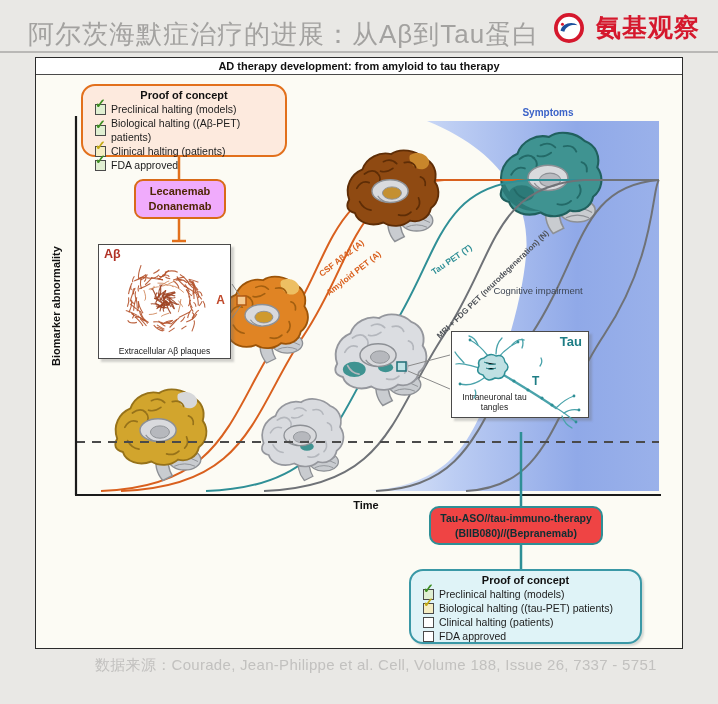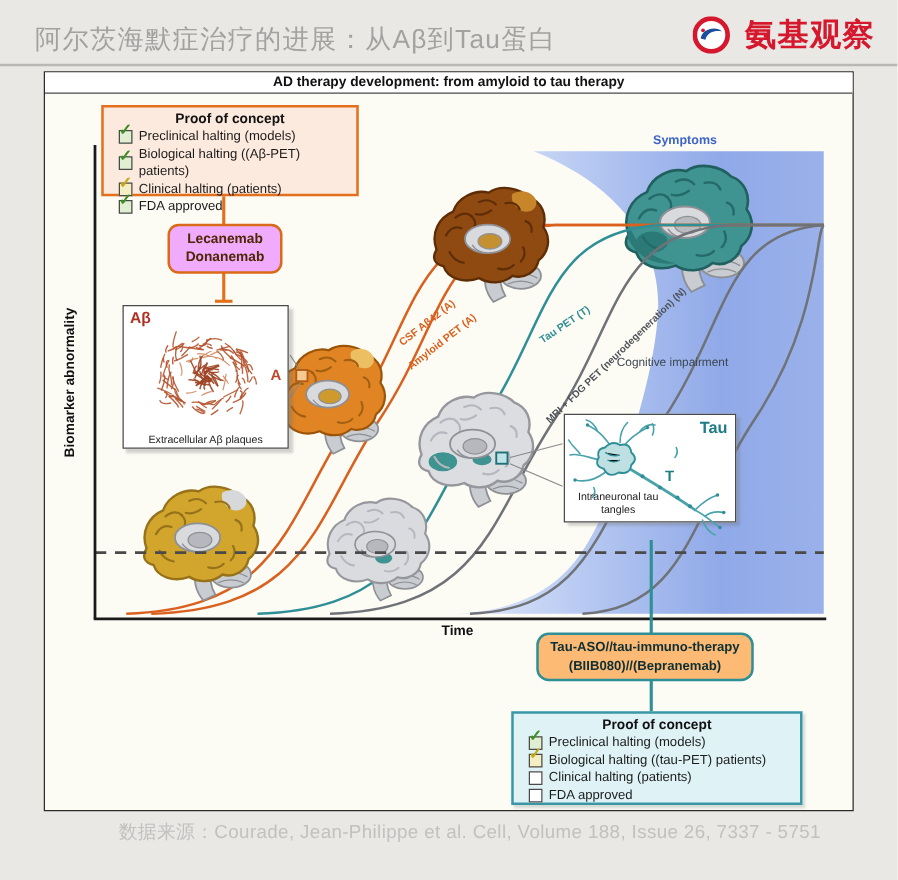--- a/index.html
+++ b/index.html
@@ -1,48 +1,48 @@
 <!DOCTYPE html>
 <html><head>
 <meta charset="utf-8">
 <style>
   html,body{margin:0;padding:0;}
   body{width:718px;height:704px;background:#e9e8e5;font-family:"Liberation Sans",sans-serif;position:relative;overflow:hidden;}
   
   .hdr{position:absolute;left:0;top:0;width:718px;height:53px;}
-  .hdr-title{position:absolute;left:28px;top:17px;font-size:21px;letter-spacing:1px;color:#a3a2a0;font-weight:500;}
+  .hdr-title{position:absolute;left:28px;top:17px;font-size:26px;letter-spacing:1px;color:#a3a2a0;font-weight:500;}
   .hdr-rule{position:absolute;left:0;top:51px;width:718px;height:2px;background:#b9b8b6;}
   .brand{position:absolute;right:18px;top:11px;display:flex;align-items:center;gap:12px;}
   .brand-text{font-size:25px;font-weight:900;color:#d5182d;letter-spacing:1px;}
   
   .footer{position:absolute;left:95px;top:656px;font-size:15px;color:#c2c1bf;letter-spacing:.3px;}
   
   .panel{position:absolute;left:35px;top:57px;width:648px;height:592px;background:#fcfbf4;border:1.5px solid #2b2b2b;box-sizing:border-box;}
   .fig-title{position:absolute;left:0;top:0;width:100%;height:17px;background:#fff;border-bottom:1.5px solid #4a4a4a;box-sizing:border-box;display:flex;align-items:center;justify-content:center;font-size:11px;font-weight:bold;color:#111;}
   .chart-svg{position:absolute;left:0;top:0;z-index:0;}
   .ylab{position:absolute;left:-80px;top:242px;width:200px;text-align:center;font-size:11px;font-weight:bold;color:#111;transform:rotate(-90deg);}
   .xlab{position:absolute;left:240px;top:441px;width:180px;text-align:center;font-size:11px;font-weight:bold;color:#111;}
   .symptoms{position:absolute;left:462px;top:49px;width:100px;text-align:center;font-size:10px;font-weight:bold;color:#3b63c8;z-index:2;}
   .cognitive{position:absolute;left:452px;top:227px;width:100px;text-align:center;font-size:9.5px;color:#3d4654;line-height:1.25;z-index:1;}
   
-  .poc{position:absolute;border-radius:0;box-sizing:border-box;padding:3px 6px 4px 6px;z-index:3;}
+  .poc{position:absolute;border-radius:14px;box-sizing:border-box;padding:3px 6px 4px 6px;z-index:3;}
   .poc.amyloid{left:45px;top:26px;width:206px;height:73px;background:#fdeade;border:2px solid #e2701c;}
   .poc.tau{left:373px;top:511px;width:233px;height:75px;background:#dff3f7;border:2px solid #3a98a6;box-shadow:2px 2px 2px rgba(100,120,125,.25);}
   .poc-title{text-align:center;font-size:11px;font-weight:bold;color:#111;margin-bottom:1px;}
   .poc-row{display:flex;align-items:center;font-size:10.5px;color:#1c1c1c;line-height:14px;margin-left:6px;}
   .cb{width:9px;height:9px;border:1.5px solid #4a4a4a;background:#fff;position:relative;margin-right:5px;flex:none;}
   .cb.green{background:#e0efd2;}
   .cb.yellow{background:#f5edc3;}
   .cb .tick{position:absolute;left:-1px;top:-8px;font-size:13px;font-weight:bold;}
   .cb.green .tick{color:#3e8e23;}
   .cb.yellow .tick{color:#c4aa14;}
   
   .drugbox{position:absolute;box-sizing:border-box;display:flex;flex-direction:column;align-items:center;justify-content:center;font-weight:bold;line-height:1.35;z-index:3;text-align:center;}
   .drugbox.amyloid{left:98px;top:121px;width:92px;height:40px;background:#f0abfc;border:2px solid #d96a18;border-radius:9px;font-size:11px;color:#4e2604;}
-  .drugbox.tau{left:393px;top:448px;width:174px;height:39px;background:#fdba74;border:2px solid #2e8f96;border-radius:10px;font-size:10.5px;color:#0e2f33;}
+  .drugbox.tau{left:393px;top:448px;width:174px;height:39px;background:#ef4444;border:2px solid #2e8f96;border-radius:10px;font-size:10.5px;color:#0e2f33;}
   
   .inset{position:absolute;background:#fff;border:1.5px solid #4a4a4a;box-sizing:border-box;z-index:2;box-shadow:3px 3px 2px rgba(110,110,110,.3);}
   .inset.abeta{left:62px;top:186px;width:133px;height:115px;padding-left:46px;}
   .inset.tauinset{left:415px;top:273px;width:138px;height:87px;}
   .tag-ab{position:absolute;left:5px;top:2px;font-size:12.5px;font-weight:bold;color:#b03024;z-index:2;}
   .letter-a{position:absolute;right:5px;top:48px;font-size:12px;font-weight:bold;color:#c0482a;z-index:2;}
   .cap-ab{position:absolute;left:0;bottom:2px;width:100%;text-align:center;font-size:8.5px;color:#222;z-index:2;}
   .tag-tau{position:absolute;right:6px;top:2px;font-size:13px;font-weight:bold;color:#1e7d85;z-index:2;}
   .letter-t{position:absolute;left:80px;top:42px;font-size:12px;font-weight:bold;color:#1e7d85;z-index:2;}
   .cap-tau{position:absolute;left:5px;bottom:4px;width:75px;text-align:center;font-size:8.5px;color:#222;line-height:1.25;z-index:2;}

